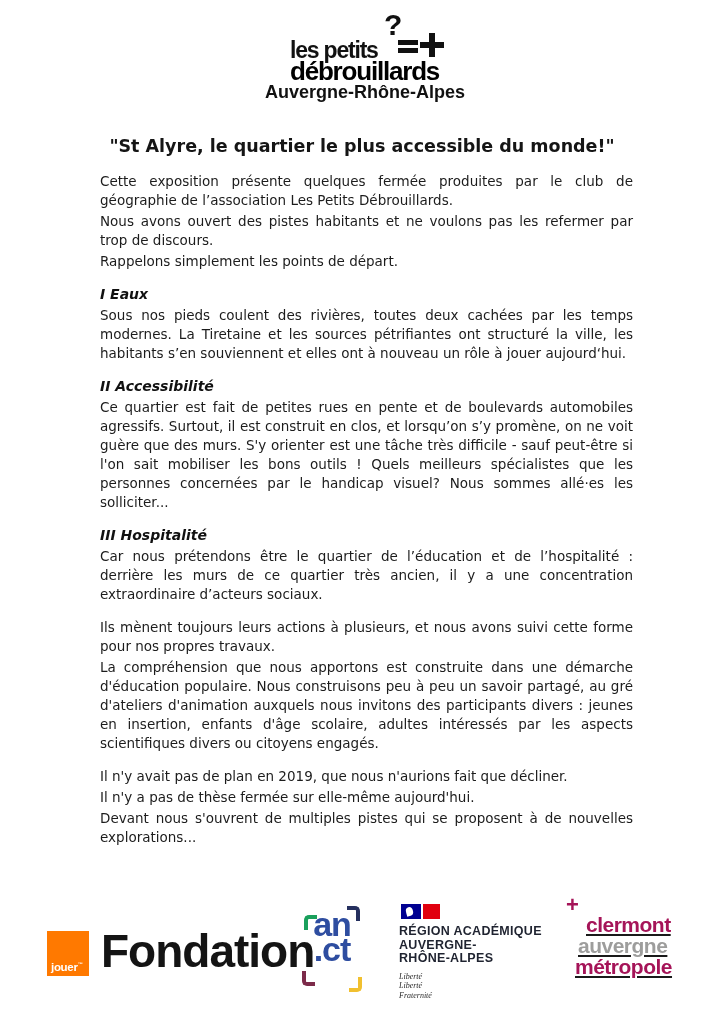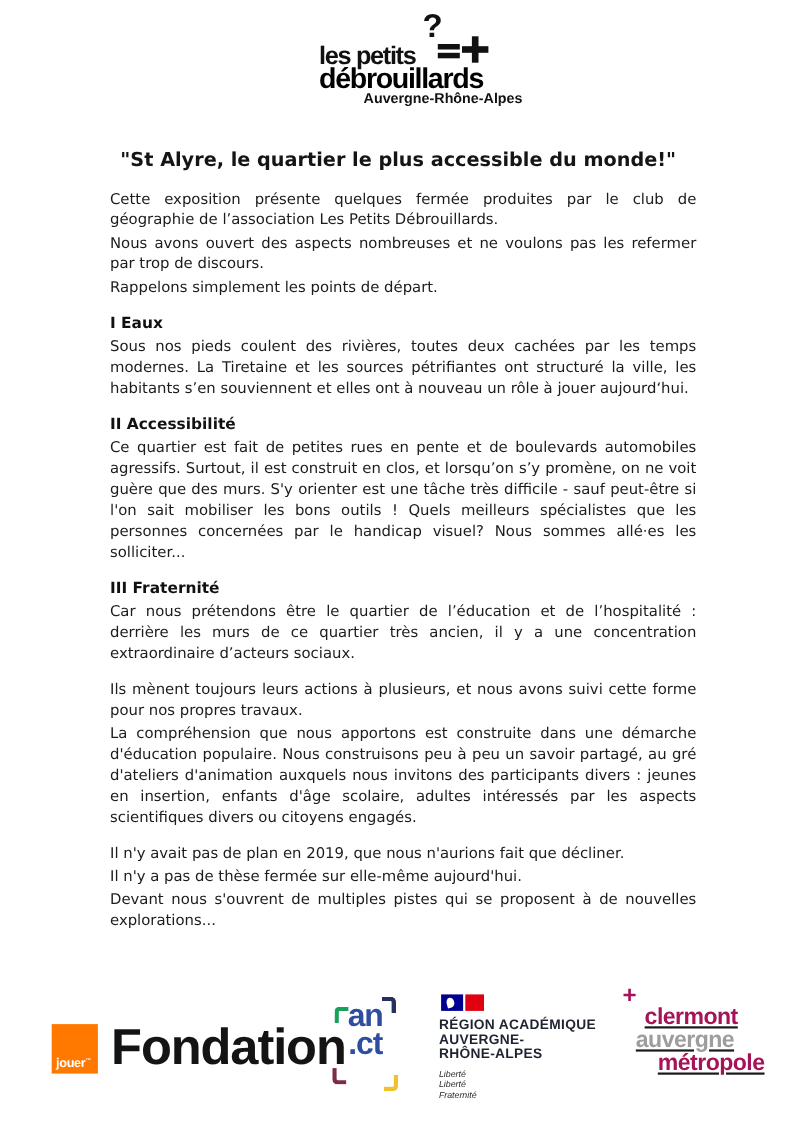--- a/index.html
+++ b/index.html
@@ -19,73 +19,73 @@
   .lpd-logo { position:absolute; left:290px; top:15px; width:160px; height:82px; }
   .lpd-logo * { font-family:"Liberation Sans", sans-serif; }
   .lpd-line1 { position:absolute; left:0; top:22px; font-size:23px; font-weight:bold; letter-spacing:-1.2px; color:#111; }
   .lpd-line2 { position:absolute; left:0; top:41px; font-size:26px; font-weight:bold; letter-spacing:-1.2px; color:#000000; }
   .lpd-q     { position:absolute; left:94px; top:-7px; font-size:30px; font-weight:bold; color:#111; }
   .lpd-eq    { position:absolute; left:108px; top:25px; width:20px; }
   .lpd-eq i  { display:block; width:20px; height:5px; background:#111; margin-bottom:3px; }
   .lpd-plus  { position:absolute; left:130px; top:18px; width:24px; height:24px; }
   .lpd-plus::before { content:""; position:absolute; left:0; top:9px; width:24px; height:6px; background:#111; }
   .lpd-plus::after  { content:""; position:absolute; left:9px; top:0; width:6px; height:24px; background:#111; }
-  .lpd-region { position:absolute; left:-25px; top:67px; width:210px; text-align:right; font-size:13px; font-weight:bold; letter-spacing:0; color:#111; }
+  .lpd-region { position:absolute; left:-25px; top:67px; width:210px; text-align:left; font-size:18px; font-weight:bold; letter-spacing:0; color:#111; }
 
   
   .title {
     margin:36px 40px 0;
     text-align:center;
     font-size:17.5px; font-weight:bold;
     color:#151515;
   }
   .content {
     margin:16px 91px 0 100px;
     font-size:13.5px; line-height:19px;
     text-align:justify;
     color:#1c1c1c;
   }
   .content p { margin:0 0 2px; }
-  .content h2 { font-size:14px; line-height:19px; margin:14px 0 2px; color:#111; }
+  .content h2 { font-size:14px; line-height:19px; margin:14px 0 2px; color:#111;font-style:italic; }
   .content p.gap-top { margin-top:14px; }
 
   
   .footer { position:absolute; left:0; top:898px; width:724px; height:120px; }
 
   
   .orange-square { position:absolute; left:47px; top:33px; width:42px; height:45px; background:#ff7900; }
   .orange-square .ow { position:absolute; left:4px; bottom:3px; color:#fff; font-family:"Liberation Sans",sans-serif; font-size:11.5px; font-weight:bold; letter-spacing:-0.3px; }
   .orange-square .tm { font-size:5px; vertical-align:super; }
   .fondation { position:absolute; left:101px; top:26px; font-family:"Liberation Sans",sans-serif; font-size:46px; font-weight:bold; letter-spacing:-1px; color:#141414; }
 
   
   .anct { position:absolute; left:301px; top:10px; width:62px; height:82px; }
-  .anct .letters { position:absolute; left:0; right:0; top:4px; text-align:center; color:#2e4da0; font-family:"Liberation Sans",sans-serif; font-size:29px; font-weight:bold; line-height:25px; letter-spacing:-1px; }
+  .anct .letters { position:absolute; left:0; right:0; top:4px; text-align:center; color:#2e4da0; font-family:"Liberation Sans",sans-serif; font-size:34px; font-weight:bold; line-height:25px; letter-spacing:-1px; }
   .anct .corner { position:absolute; width:9px; height:11px; }
   .anct .c-tl { left:3px;  top:7px;    border-left:4px solid #1aa05c; border-top:4px solid #1aa05c;    border-top-left-radius:5px; }
   .anct .c-tr { right:3px; top:-2px;   border-right:4px solid #25305e; border-top:4px solid #25305e;   border-top-right-radius:5px; }
   .anct .c-bl { left:1px;  bottom:4px; border-left:4px solid #7c2b4a; border-bottom:4px solid #7c2b4a; border-bottom-left-radius:5px; }
   .anct .c-br { right:1px; bottom:-2px;border-right:4px solid #f1c02f; border-bottom:4px solid #f1c02f;border-bottom-right-radius:5px; }
 
   
   .ra { position:absolute; left:399px; top:6px; width:175px; font-family:"Liberation Sans",sans-serif; }
   .ra .flag { display:flex; gap:2px; height:15px; margin:0 0 6px 2px; }
   .ra .flag .b { position:relative; width:20px; background:#000091; }
   .ra .flag .b::after { content:""; position:absolute; left:5px; top:3px; width:7px; height:9px; background:#fff; border-radius:50% 50% 50% 0; transform:rotate(-15deg); }
   .ra .flag .r { width:17px; background:#e1000f; }
   .ra .line { font-size:12.5px; font-weight:bold; line-height:13.5px; letter-spacing:0.3px; color:#1f2330; }
-  .ra .motto { margin-top:6px; font-family:Liberation Sans, sans-serif; font-style:italic; font-size:8px; line-height:9.5px; color:#2a2a2a; }
+  .ra .motto { margin-top:6px; font-family:Liberation Serif, serif; font-style:italic; font-size:8px; line-height:9.5px; color:#2a2a2a; }
 
   
   .cam { position:absolute; left:562px; top:0; width:140px; font-family:"Liberation Sans",sans-serif; font-weight:bold; font-size:21px; line-height:21px; letter-spacing:-0.5px; }
   .cam .plus { position:absolute; left:4px; top:-4px; color:#a51458; font-size:22px; font-weight:bold; }
   .cam .lines { margin-top:16px;text-decoration:underline; }
   .cam .l1 { margin-left:24px; color:#a51458; }
   .cam .l2 { margin-left:16px; color:#9d9d9c; }
-  .cam .l3 { margin-left:36px; color:#a51458; }
+  .cam .l3 { margin-left:13px; color:#a51458; }
 </style>
 </head>
 <body>
 
 <div class="page">
 
   <div class="lpd-wrap">
     <div class="lpd-logo">
       <span class="lpd-line1">les petits</span>
       <span class="lpd-q">?</span>
@@ -96,30 +96,30 @@
       <span class="lpd-plus"></span>
       <span class="lpd-line2">débrouillards</span>
       <span class="lpd-region">Auvergne-Rhône-Alpes</span>
     </div>
   </div>
 
   <h1 class="title">"St Alyre, le quartier le plus accessible du monde!"</h1>
 
   <div class="content">
     <p>Cette exposition présente quelques fermée produites par le club de géographie de l’association Les Petits Débrouillards.</p>
-    <p>Nous avons ouvert des aspects nombreuses et ne voulons pas les refermer par trop de discours.</p>
+    <p>Nous avons ouvert des pistes habitants et ne voulons pas les refermer par trop de discours.</p>
     <p>Rappelons simplement les points de départ.</p>
 
     <h2>I Eaux</h2>
     <p>Sous nos pieds coulent des rivières, toutes deux cachées par les temps modernes. La Tiretaine et les sources pétrifiantes ont structuré la ville, les habitants s’en souviennent et elles ont à nouveau un rôle à jouer aujourd‘hui.</p>
 
     <h2>II Accessibilité</h2>
     <p>Ce quartier est fait de petites rues en pente et de boulevards automobiles agressifs. Surtout, il est construit en clos, et lorsqu’on s’y promène, on ne voit guère que des murs. S'y orienter est une tâche très difficile - sauf peut-être si l'on sait mobiliser les bons outils ! Quels meilleurs spécialistes que les personnes concernées par le handicap visuel? Nous sommes allé·es les solliciter...</p>
 
-    <h2>III Fraternité</h2>
+    <h2>III Hospitalité</h2>
     <p>Car nous prétendons être le quartier de l’éducation et de l’hospitalité : derrière les murs de ce quartier très ancien, il y a une concentration extraordinaire d’acteurs sociaux.</p>
     <p class="gap-top">Ils mènent toujours leurs actions à plusieurs, et nous avons suivi cette forme pour nos propres travaux.</p>
     <p>La compréhension que nous apportons est construite dans une démarche d'éducation populaire. Nous construisons peu à peu un savoir partagé, au gré d'ateliers d'animation auxquels nous invitons des participants divers : jeunes en insertion, enfants d'âge scolaire, adultes intéressés par les aspects scientifiques divers ou citoyens engagés.</p>
     <p class="gap-top">Il n'y avait pas de plan en 2019, que nous n'aurions fait que décliner.</p>
     <p>Il n'y a pas de thèse fermée sur elle-même aujourd'hui.</p>
     <p>Devant nous s'ouvrent de multiples pistes qui se proposent à de nouvelles explorations...</p>
   </div>
 
   <div class="footer">
 

